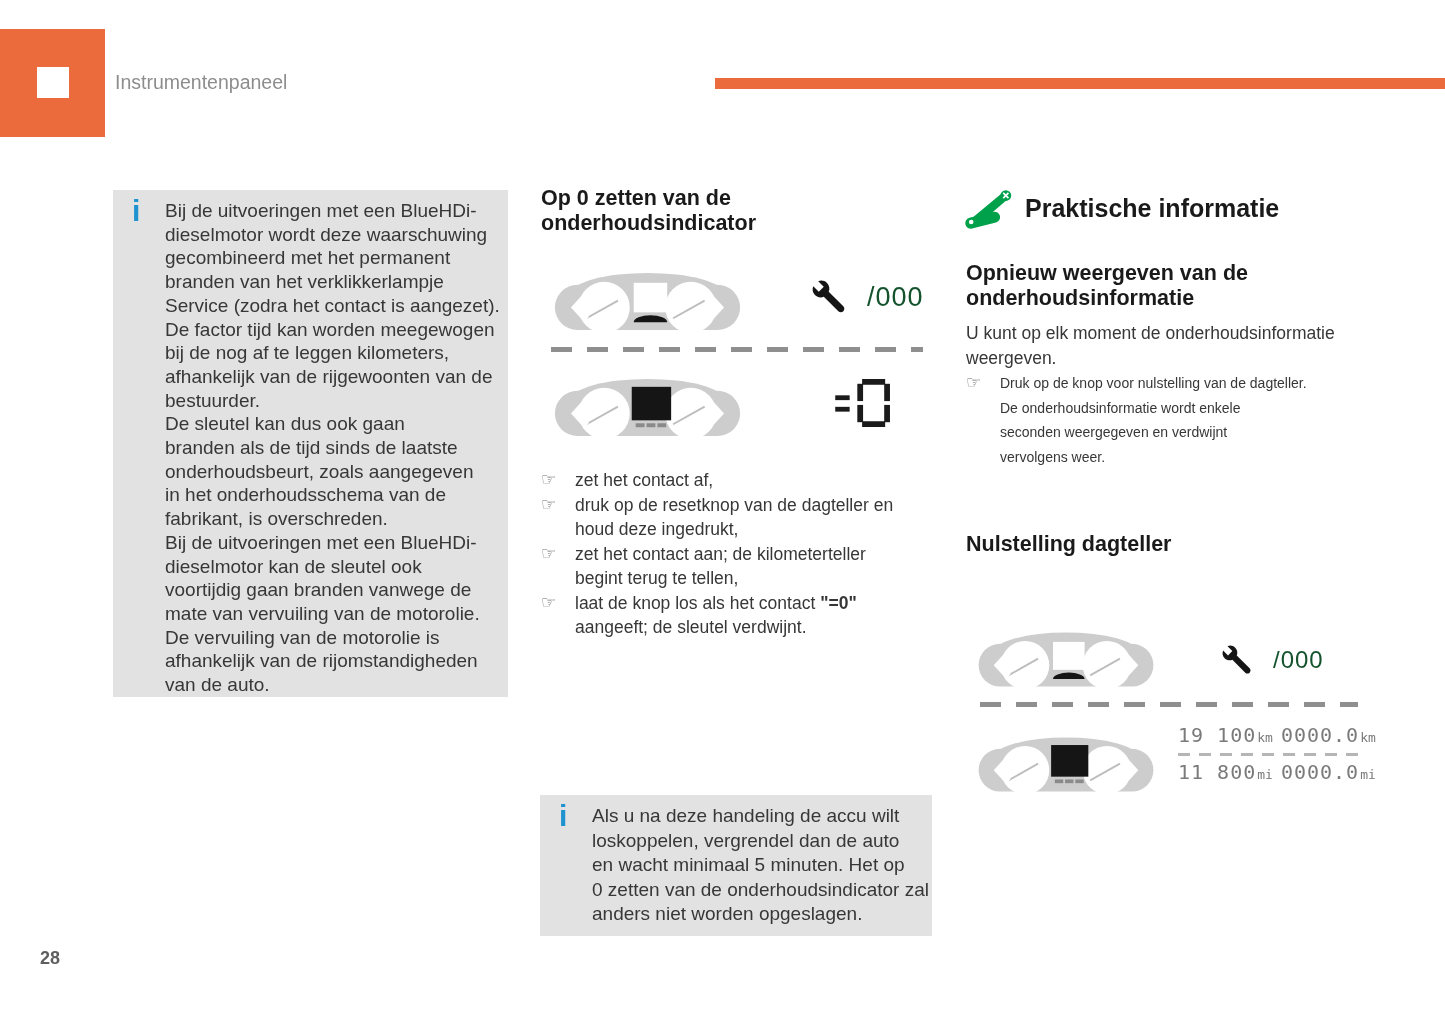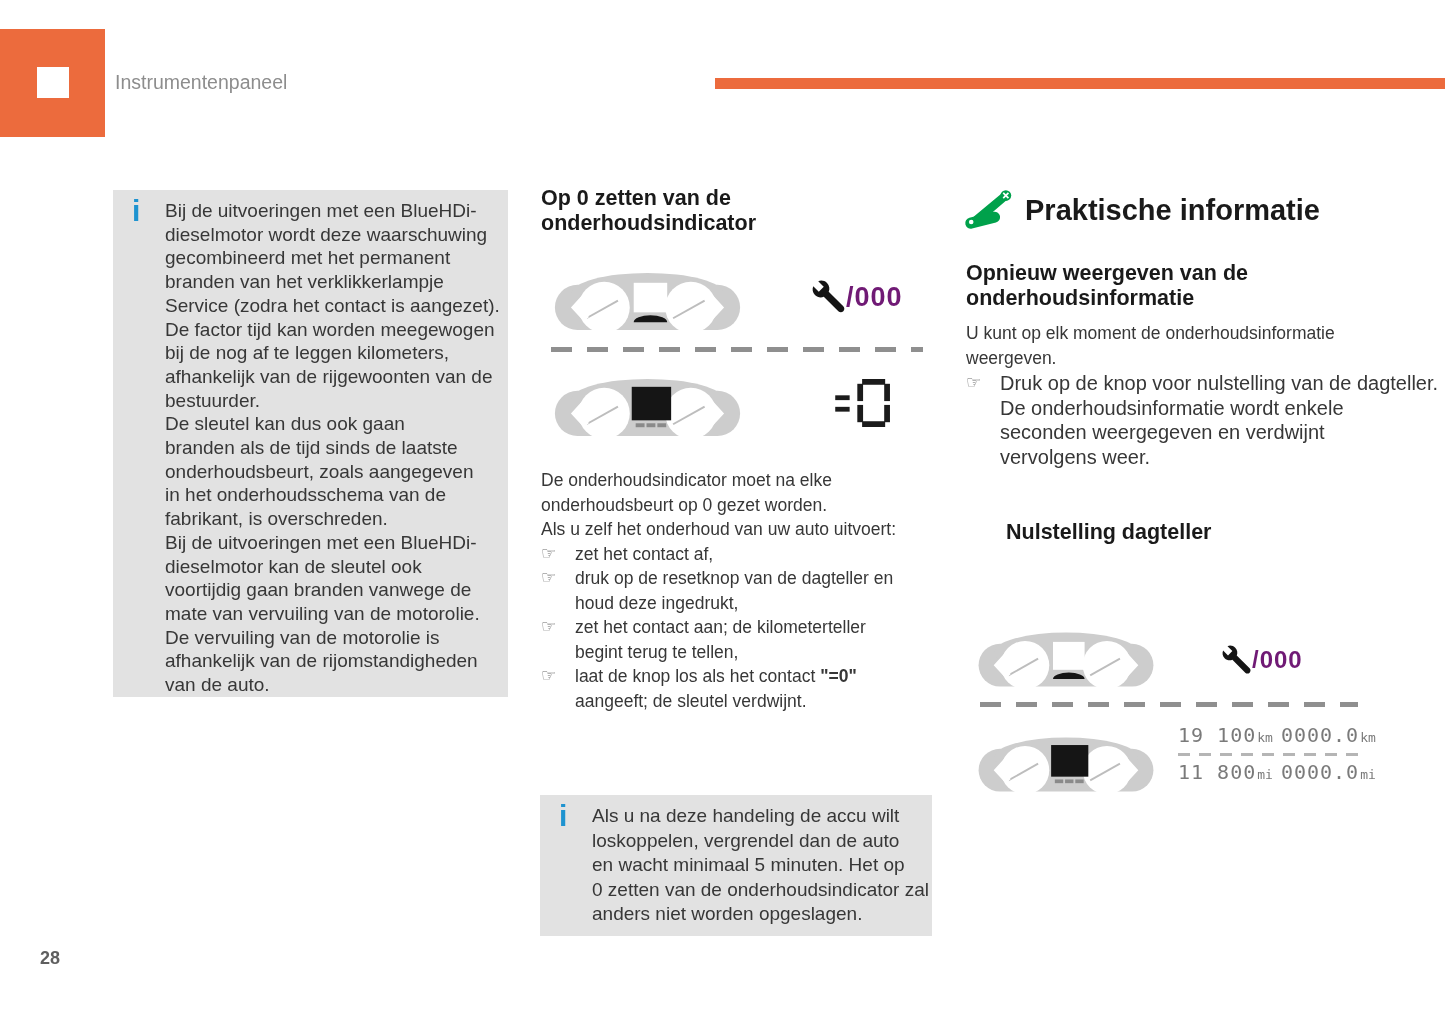--- a/index.html
+++ b/index.html
@@ -23,30 +23,30 @@
   .note-text{position:absolute;left:52px;top:9px;font-size:19px;color:#373737;}
   #left-note .note-text{line-height:23.7px;}
   #middle-note .note-text{line-height:24.6px;}
 
   
   .cluster{position:absolute;}
   .dash-sep{position:absolute;height:5px;
             background:repeating-linear-gradient(90deg,#8f8f8f 0 21px,transparent 21px 36px);}
   .wrench-row{position:absolute;display:flex;align-items:center;}
   .wrench-row svg{display:block;}
-  .wrench-label{font-weight:bold;color:#701a75;letter-spacing:1px;}
+  .wrench-label{font-weight:normal;color:#14532d;letter-spacing:1px;margin-left:21px;}
   #middle-wrench .wrench-label{font-size:27px;}
   #right-wrench .wrench-label{font-size:24px;}
   .sevenseg{position:absolute;}
 
   
   .bullet-row{display:flex;align-items:flex-start;}
   .bullet-glyph{width:34px;flex:0 0 34px;color:#6f6f6f;font-size:17px;line-height:24.5px;}
   .bullet-text{font-size:17.5px;line-height:24.5px;color:#373737;}
-  .narrow-first{font-size:20px;}
+  .narrow-first{font-size:14px;}
 
   
   .lcd{position:absolute;font-family:"DejaVu Sans Mono", monospace;color:#7a7a7a;}
   .lcd-line{font-size:20px;letter-spacing:1px;line-height:22px;white-space:nowrap;}
   .lcd-line .unit{font-size:13px;letter-spacing:0;margin-left:1px;margin-right:8px;}
   .lcd-line .unit:last-child{margin-right:0;}
   .lcd-dashes{height:3px;margin:4px 0 5px 0;width:188px;
               background:repeating-linear-gradient(90deg,#b5b5b5 0 12px,transparent 12px 21px);}
 
   .page-num{position:absolute;left:40px;top:948px;font-size:18px;font-weight:bold;color:#5f5f5f;}
@@ -112,21 +112,20 @@
       <rect x="28" y="0" width="24" height="6"></rect>
       <rect x="28" y="44" width="24" height="6"></rect>
       <rect x="23" y="5" width="6" height="18"></rect>
       <rect x="23" y="27" width="6" height="18"></rect>
       <rect x="51" y="5" width="6" height="18"></rect>
       <rect x="51" y="27" width="6" height="18"></rect>
     </g>
   </svg>
 
   <div style="position:absolute;left:541px;top:468px;width:400px;">
-    <div class="body-txt lines">De onderhoudsindicator moet na elke<br>onderhoudsbeurt op 0 gezet worden.<br>Als u zelf het onderhoud van uw auto uitvoert:</div>
     <div class="bullet-row">
       <span class="bullet-glyph">☞</span>
       <span class="bullet-text lines">zet het contact af,</span>
     </div>
     <div class="bullet-row">
       <span class="bullet-glyph">☞</span>
       <span class="bullet-text lines">druk op de resetknop van de dagteller en<br>houd deze ingedrukt,</span>
     </div>
     <div class="bullet-row">
       <span class="bullet-glyph">☞</span>
@@ -151,30 +150,30 @@
       <path d="M10 31 40 6c2.6-2.1 6.3-1.2 7.3 1.5.8 2.2-.4 4.4-2.5 6L16 38z"></path>
       <rect x="1" y="29" width="37" height="11.5" rx="5.7" transform="rotate(-14 19 35)"></rect>
       <circle cx="43.5" cy="9" r="5.6"></circle>
     </g>
     <circle cx="7.5" cy="36.5" r="2.4" fill="#fff"></circle>
     <g stroke="#fff" stroke-width="1.8">
       <line x1="40.8" y1="6.3" x2="46.2" y2="11.7"></line>
       <line x1="46.2" y1="6.3" x2="40.8" y2="11.7"></line>
     </g>
   </svg>
-  <div style="position:absolute;left:1025px;top:194px;font-size:29px;font-weight:bold;color:#1a1a1a;">Praktische informatie</div>
+  <div style="position:absolute;left:1025px;top:194px;font-size:25px;font-weight:bold;color:#1a1a1a;">Praktische informatie</div>
 
   <div class="colhead lines" style="left:966px;top:261px;">Opnieuw weergeven van de<br>onderhoudsinformatie</div>
   <div class="body-txt lines" style="position:absolute;left:966px;top:321px;">U kunt op elk moment de onderhoudsinformatie<br>weergeven.</div>
   <div class="bullet-row" style="position:absolute;left:966px;top:371px;width:400px;">
     <span class="bullet-glyph">☞</span>
     <span class="bullet-text lines narrow-first">Druk op de knop voor nulstelling van de dagteller.<br>De onderhoudsinformatie wordt enkele<br>seconden weergegeven en verdwijnt<br>vervolgens weer.</span>
   </div>
 
-  <div class="colhead" style="left:966px;top:520px;margin-left:40px;">Nulstelling dagteller</div>
+  <div class="colhead" style="left:966px;top:532px;">Nulstelling dagteller</div>
 
   <svg class="cluster" style="left:973px;top:621px;" width="186" height="79" viewBox="0 0 200 84">
     <rect x="6" y="24" width="188" height="46" rx="23" fill="#CDCDCD"></rect>
     <ellipse cx="100" cy="33" rx="77" ry="21" fill="#CDCDCD"></ellipse>
     <circle cx="56" cy="47" r="26" fill="#fff"></circle>
     <circle cx="144" cy="47" r="26" fill="#fff"></circle>
     <line x1="38" y1="58" x2="70" y2="40" stroke="#BDBDBD" stroke-width="2"></line>
     <line x1="126" y1="58" x2="158" y2="40" stroke="#BDBDBD" stroke-width="2"></line>
     <rect x="86" y="22" width="34" height="30" fill="#fff"></rect>
     <path d="M86 62 a17 7 0 0 1 34 0 z" fill="#151515"></path>

